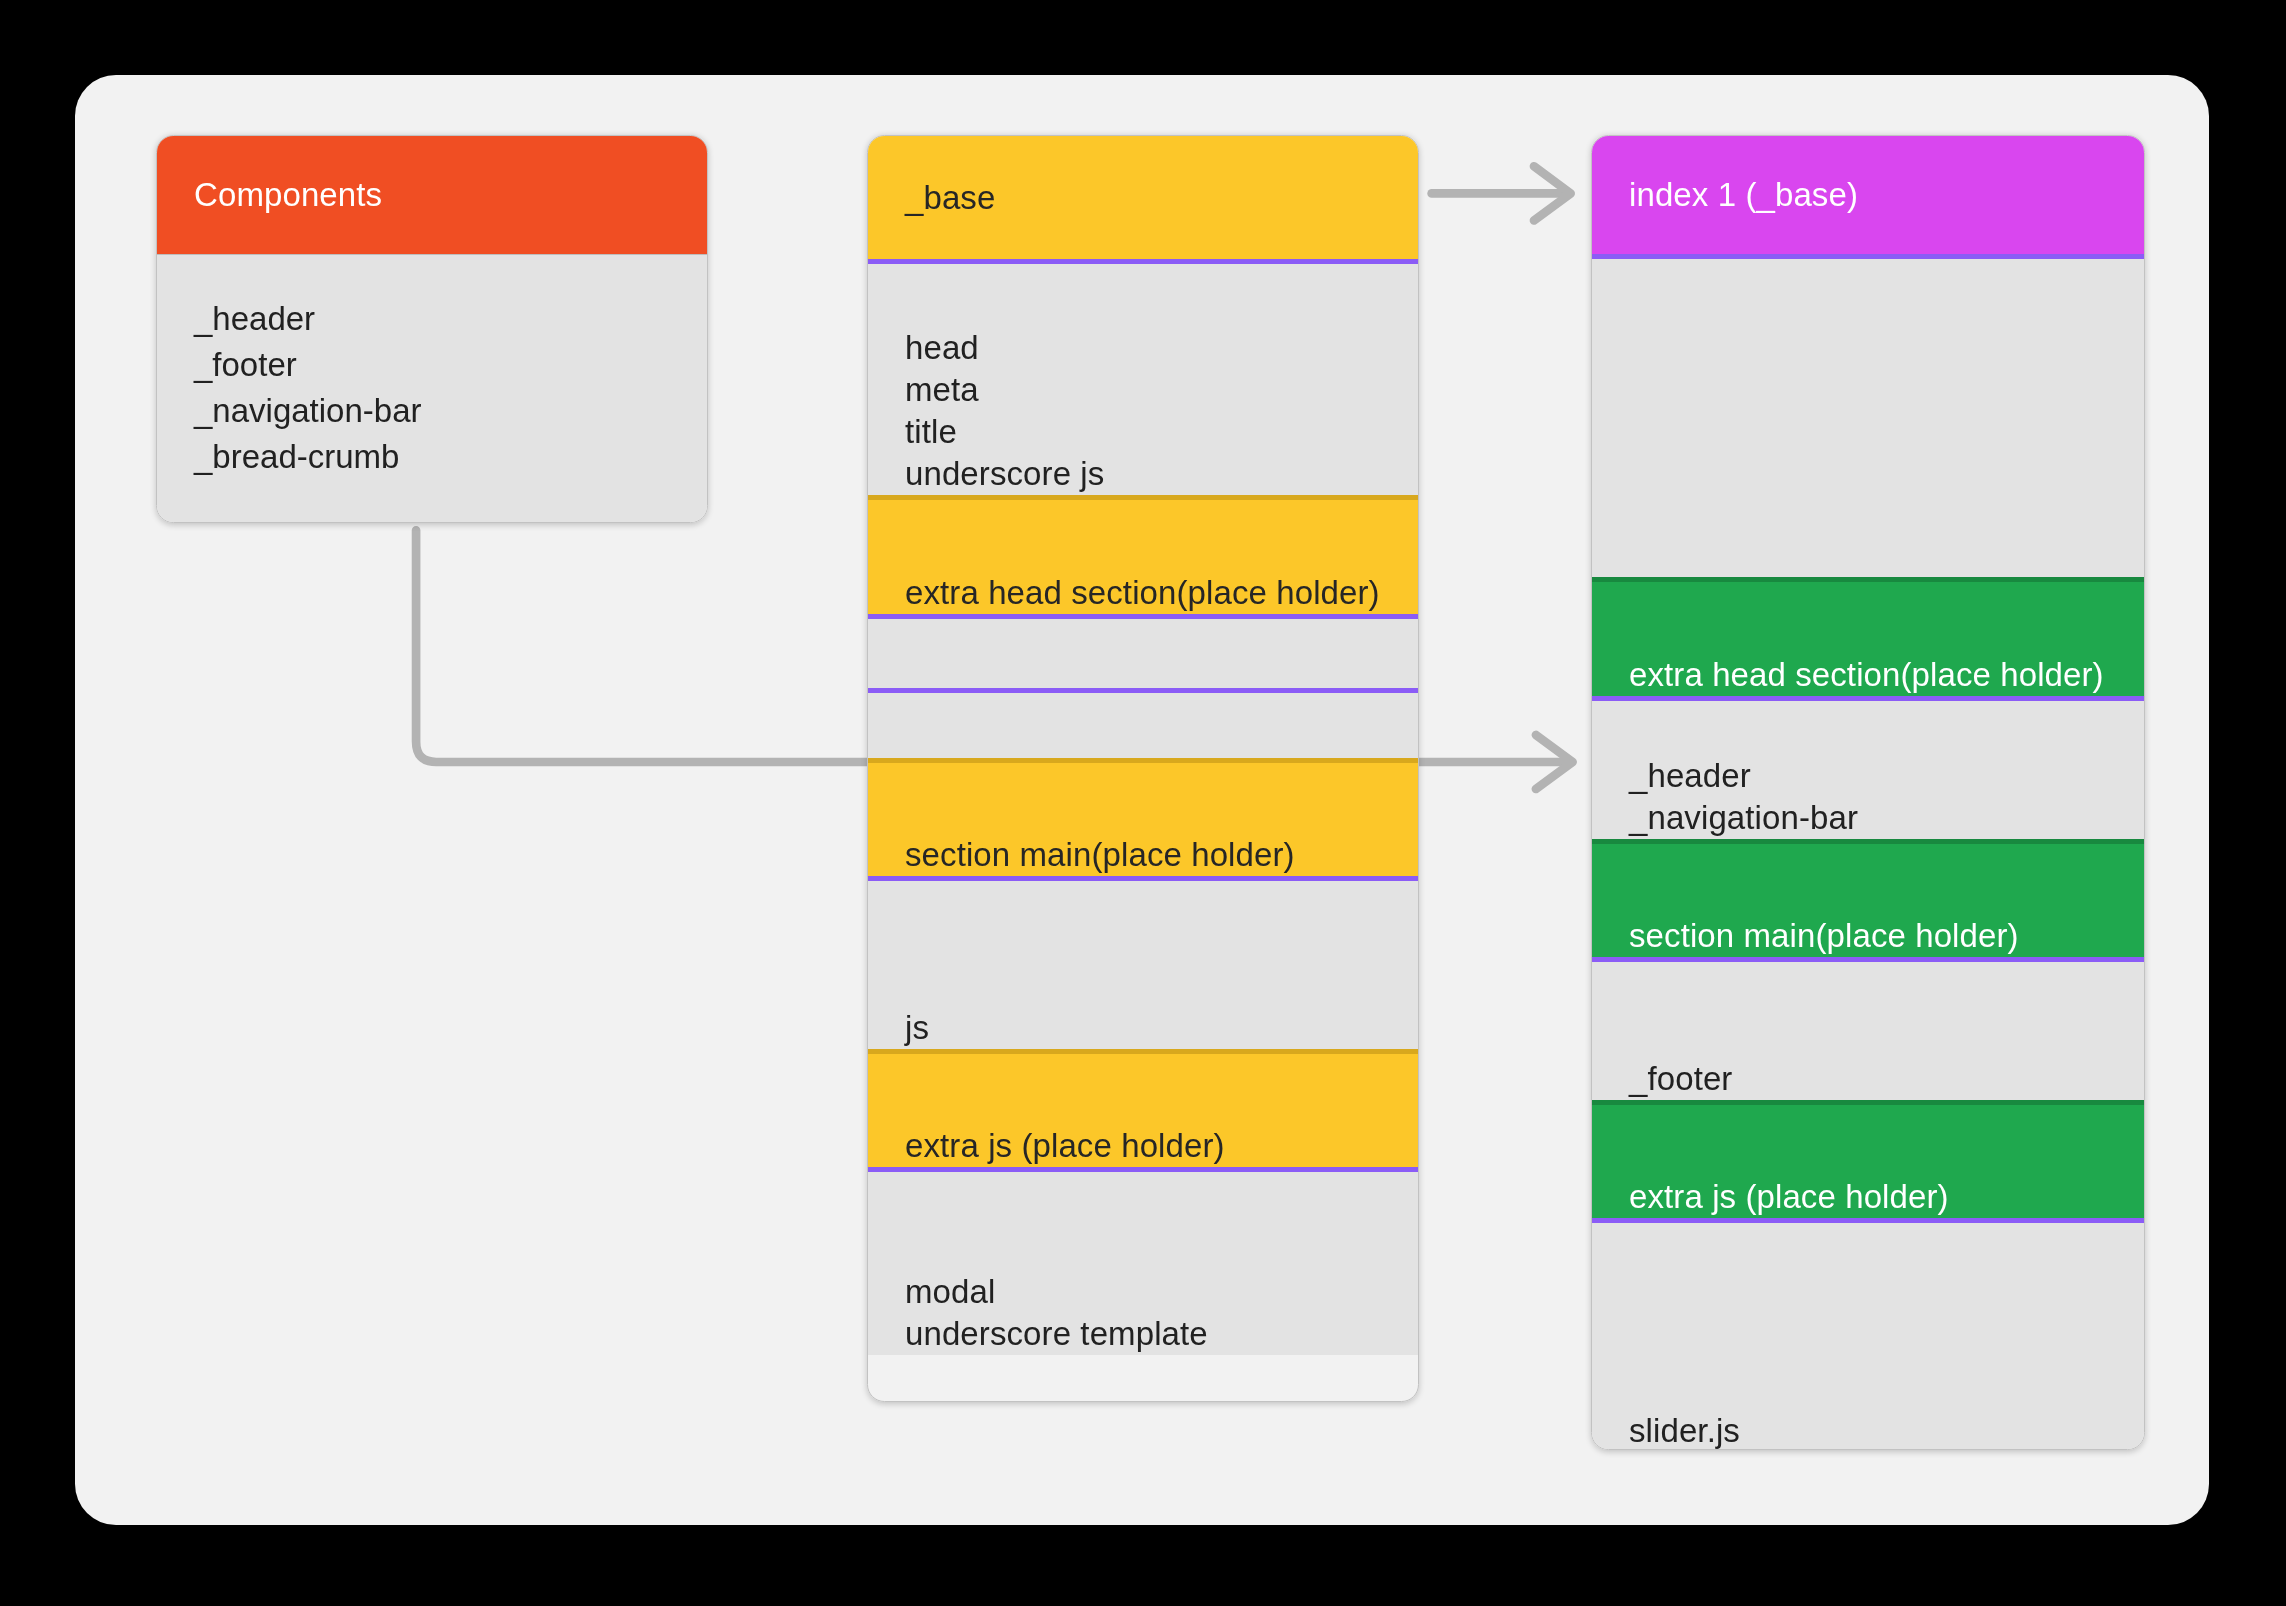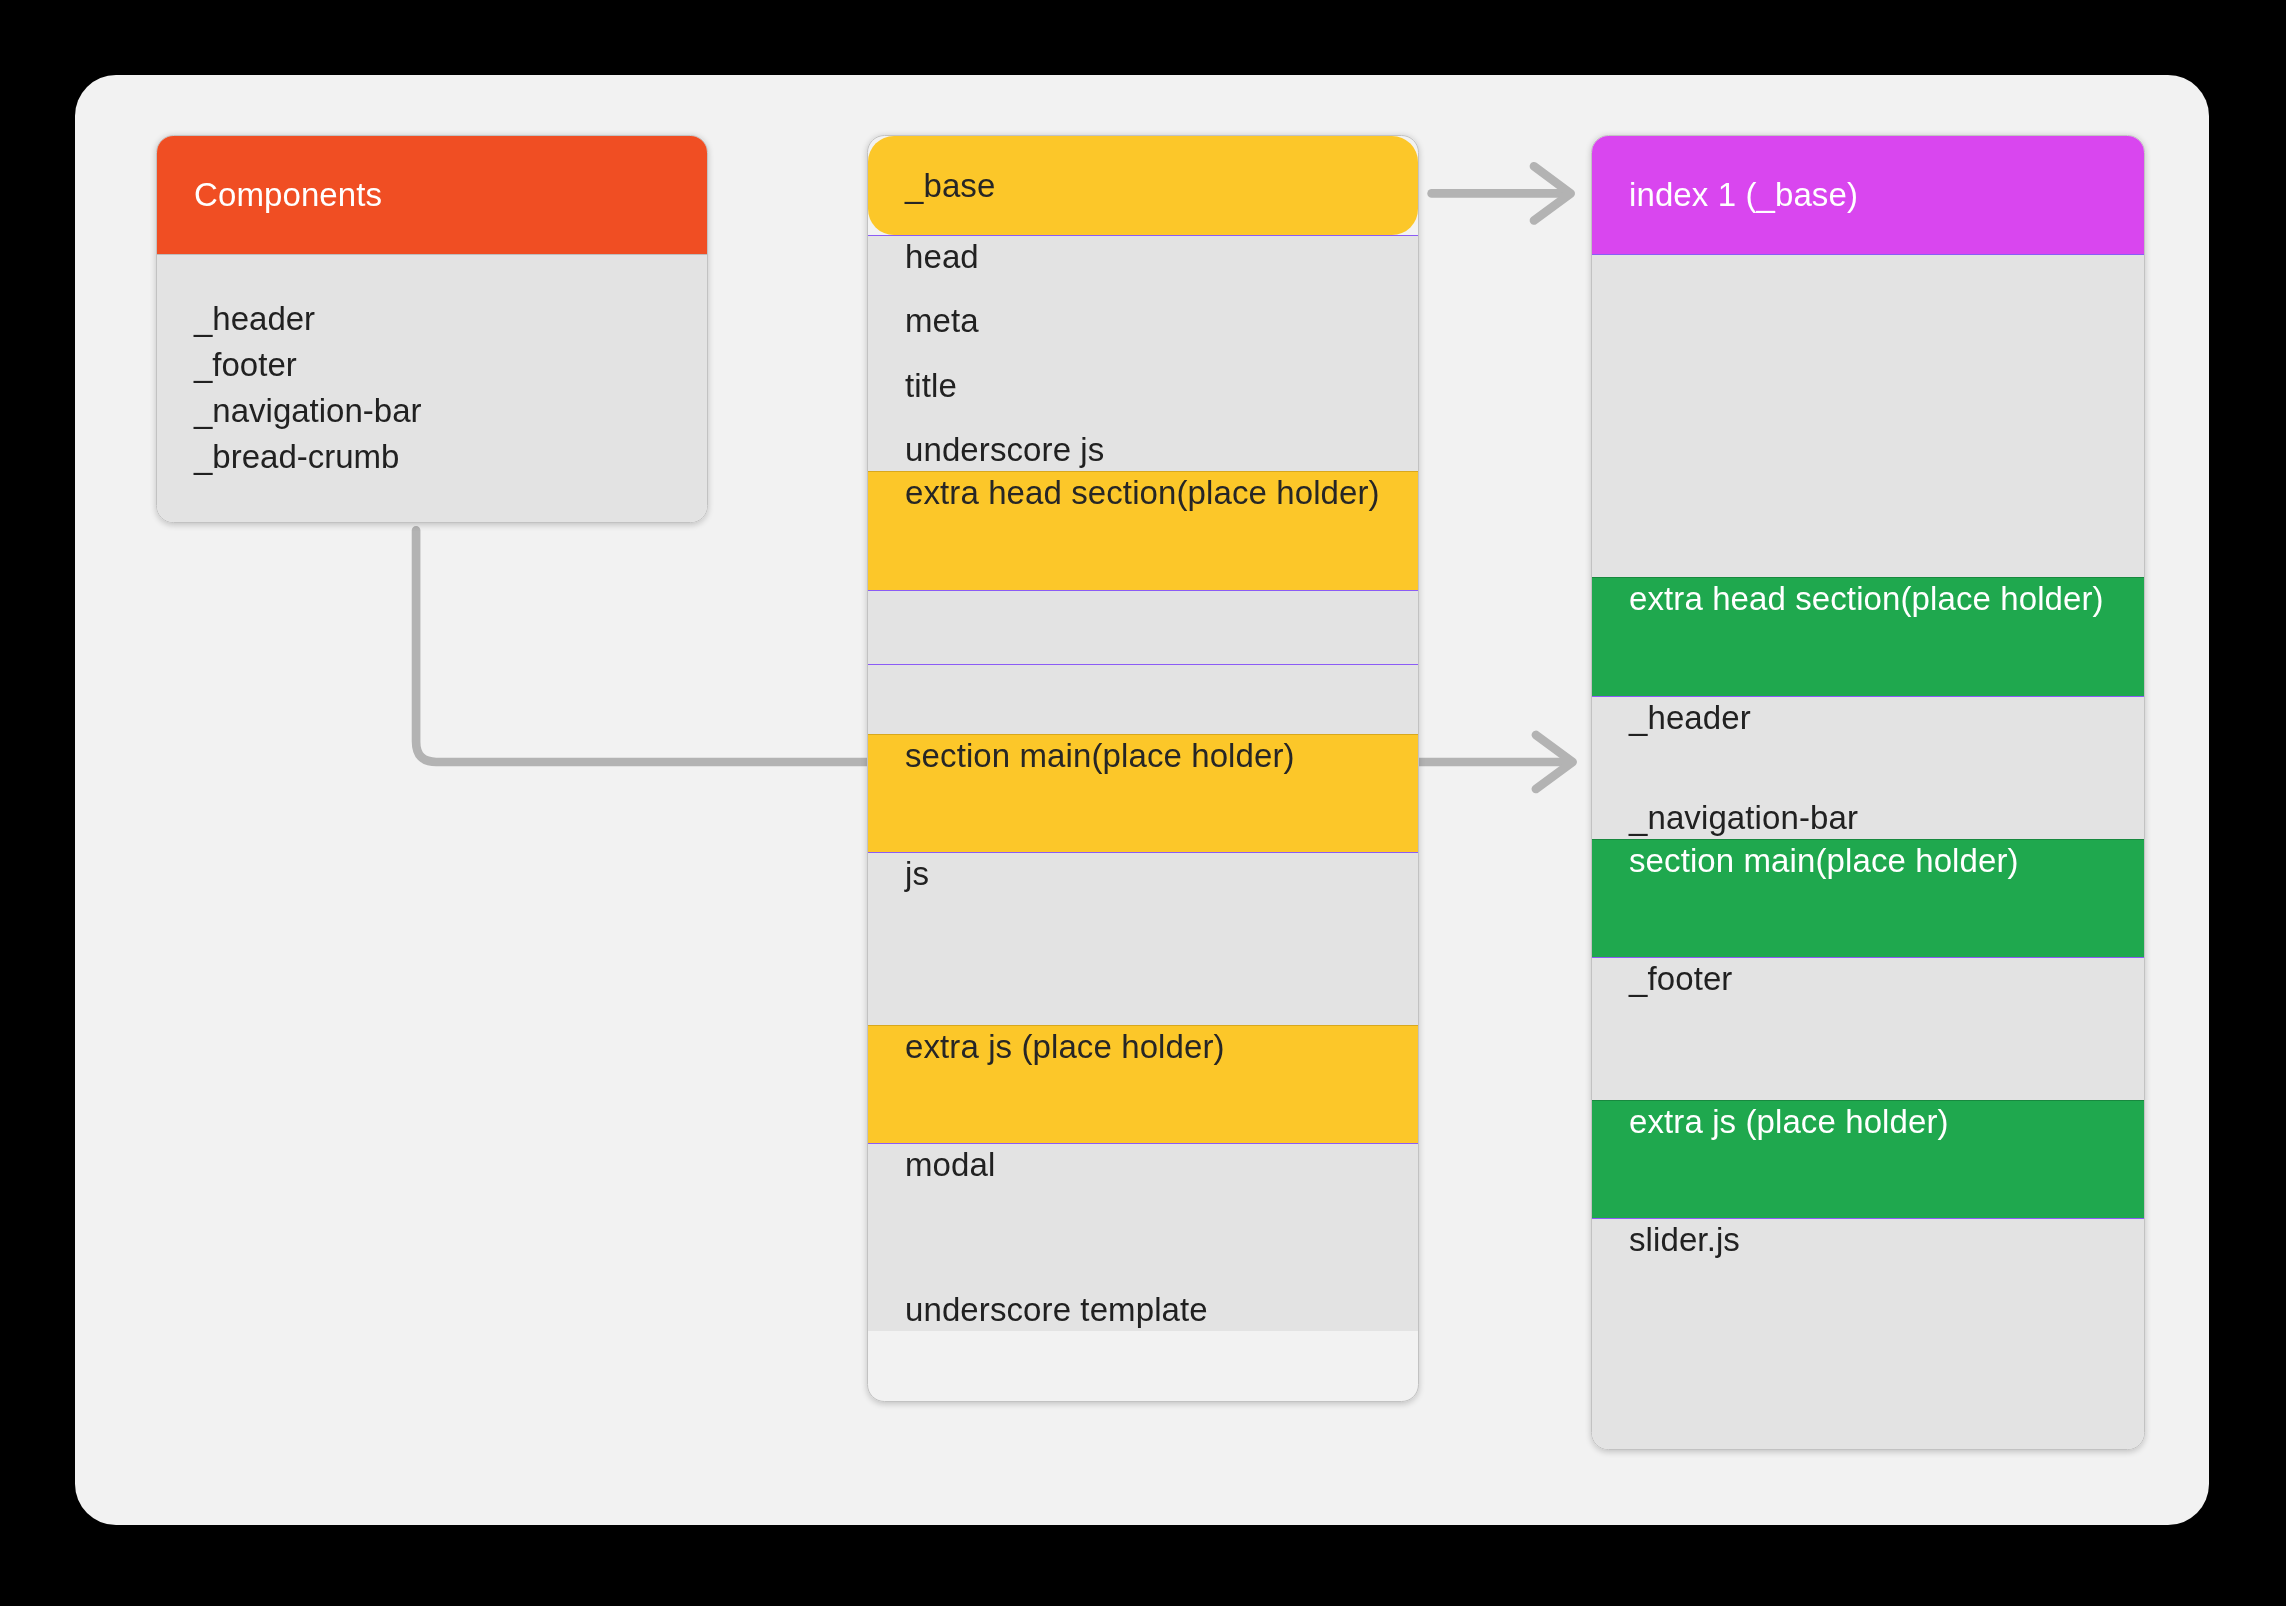--- a/index.html
+++ b/index.html
@@ -64,23 +64,23 @@
     font-size: 33px;
     line-height: 1.2;
     letter-spacing: 0.1px;
   }
 
   .row {
     box-sizing: border-box;
     width: 100%;
     display: flex;
     flex-direction: column;
-    justify-content: space-between;
+    justify-content: flex-end;
     padding-left: 37px;
-    border-top: 1px solid #8b5cf6;
+    border-top: 5px solid #8b5cf6;
   }
   .row .row-line {
     font-size: 33px;
     line-height: 42px;
     color: #212121;
     letter-spacing: 0.1px;
     white-space: nowrap;
   }
 
   .row.gray  { background: #e3e3e3; }
@@ -116,23 +116,22 @@
   }
 
   
   #card-base {
     left: 867px;
     top: 135px;
     width: 552px;
     height: 1267px;
   }
   #card-base .card-head {
-    height: 99px;
+    height: 123px;
     background: #fcc729;
-    border-radius: 26px;
   }
   #card-base .card-head .head-label { color: #262626; }
 
   
   #card-index {
     left: 1591px;
     top: 135px;
     width: 554px;
     height: 1315px;
   }

